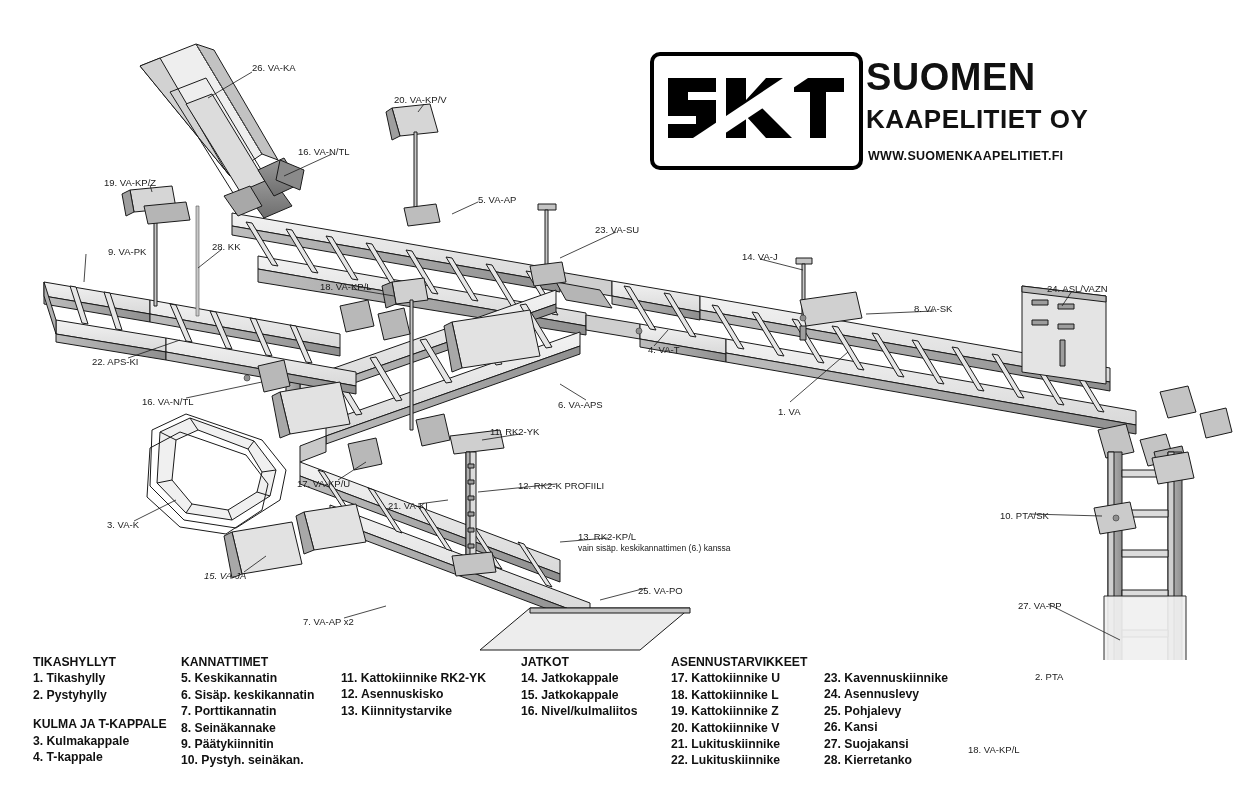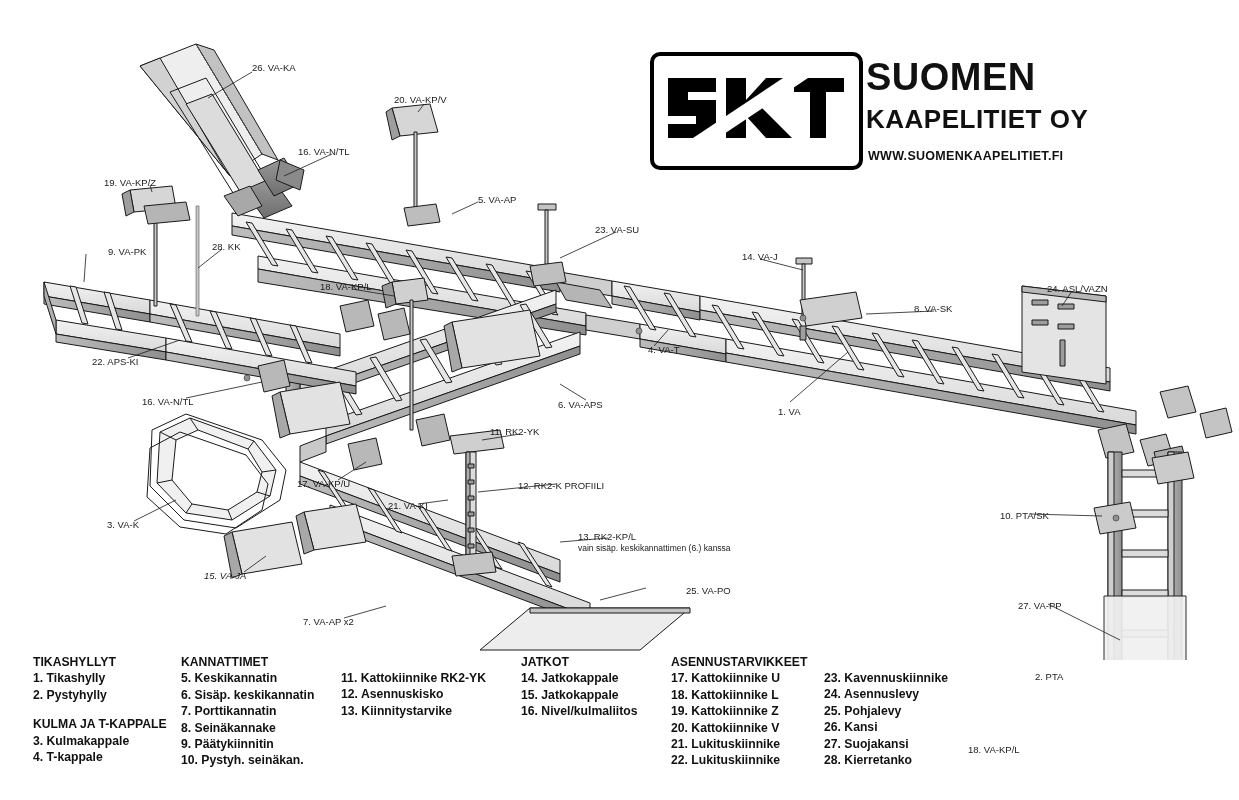--- a/index.html
+++ b/index.html
@@ -423,21 +423,21 @@
       <div class="abs lbl" style="left: 648px; top: 344px;">4. VA-T</div>
       <div class="abs lbl" style="left: 778px; top: 406px;">1. VA</div>
       <div class="abs lbl" style="left: 142px; top: 396px;">16. VA-N/TL</div>
       <div class="abs lbl" style="left: 558px; top: 399px;">6. VA-APS</div>
       <div class="abs lbl" style="left: 490px; top: 426px;">11. RK2-YK</div>
       <div class="abs lbl" style="left: 297px; top: 478px;">17. VA-KP/U</div>
       <div class="abs lbl" style="left: 518px; top: 480px;">12. RK2-K PROFIILI</div>
       <div class="abs lbl" style="left: 388px; top: 500px;">21. VA-KI</div>
       <div class="abs lbl" style="left: 107px; top: 519px;">3. VA-K</div>
       <div class="abs lbl" style="left: 1000px; top: 510px;">10. PTA/SK</div>
-      <div class="abs lbl" style="left: 638px; top: 585px; margin-left: 48px;">25. VA-PO</div>
+      <div class="abs lbl" style="left: 638px; top: 585px;">25. VA-PO</div>
       <div class="abs lbl it" style="left: 204px; top: 570px;">15. VA-JA</div>
       <div class="abs lbl" style="left: 303px; top: 616px;">7. VA-AP x2</div>
       <div class="abs lbl" style="left: 1018px; top: 600px;">27. VA-PP</div>
       <div class="abs lbl" style="left: 1035px; top: 671px;">2. PTA</div>
       <div class="abs lbl" style="left: 968px; top: 744px;">18. VA-KP/L</div>
     </div>
 
   <div class="abs lbl" id="callout13" style="left: 578px; top: 531px;">
     <span>13. RK2-KP/L</span>
     <span class="sub">vain sisäp. keskikannattimen (6.) kanssa</span>

